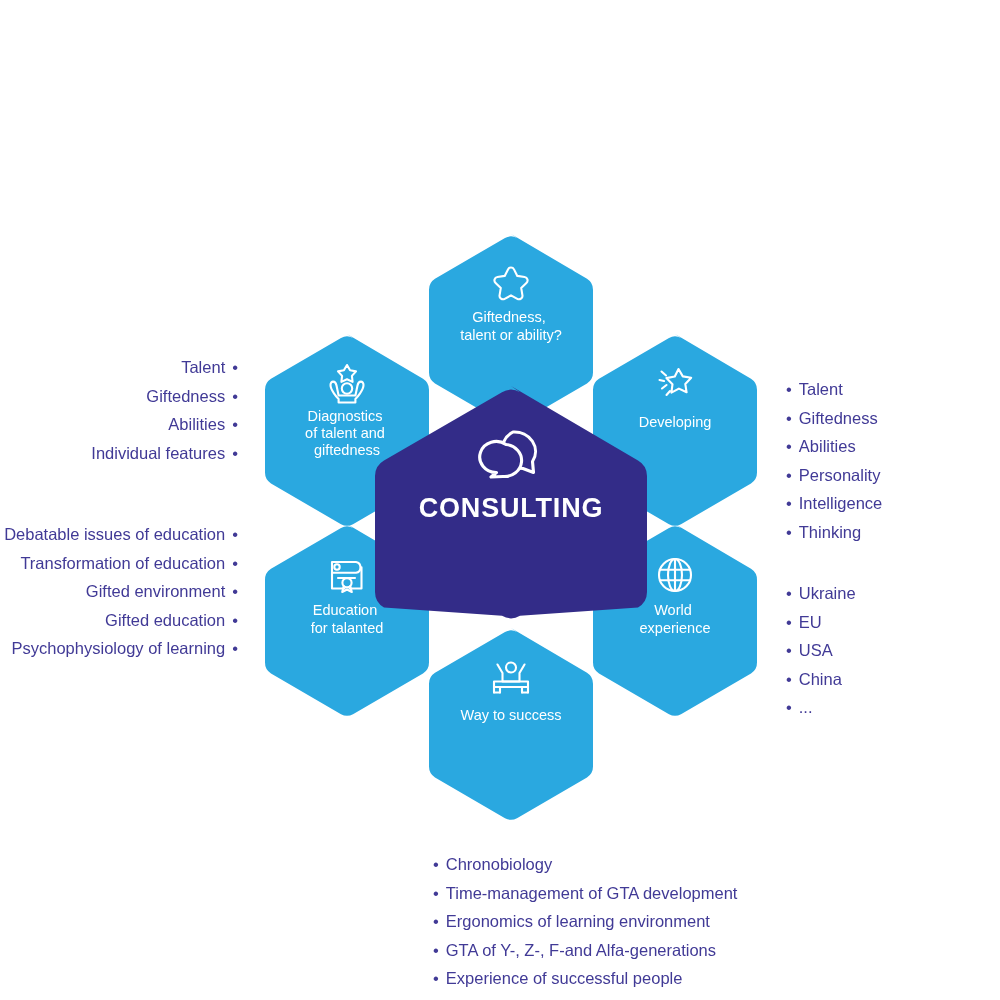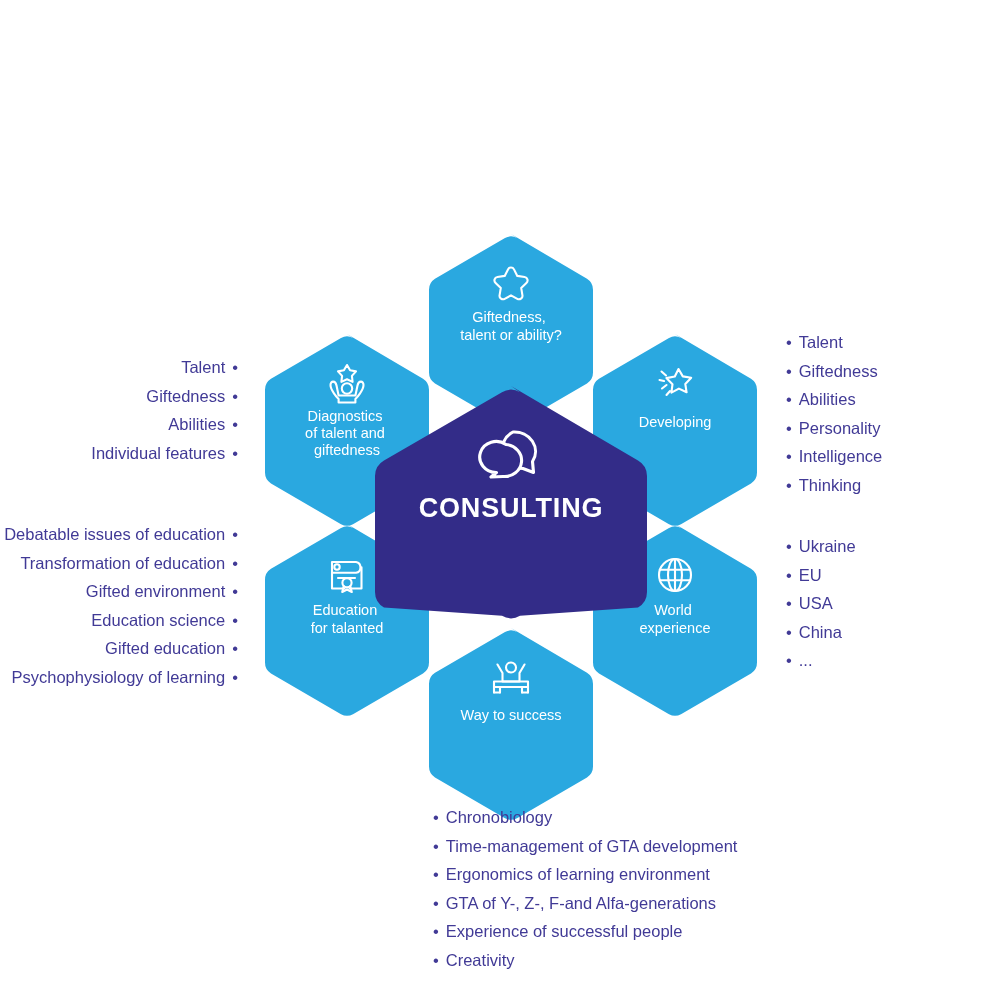--- a/index.html
+++ b/index.html
@@ -64,21 +64,21 @@
     font-family: "Liberation Sans", sans-serif;
     font-size: 16.5px;
     line-height: 28.6px;
     white-space: nowrap;
   }
   .bullet-list li { list-style: none; }
 
   .list-left { text-align: right; }
   .list-left li .bullet { margin-left: 7px; }
 
-  .list-right { text-align: left; }
+  .list-right { text-align: left; margin-top: 47px; }
   .list-right li .bullet { margin-right: 7px; }
 
   .bullet { display: inline-block; }
 
   
   #list-diagnostics { right: 762px; top: 353px; margin-left: 20px; }
   #list-education   { right: 762px; top: 520px; }
   #list-developing  { left: 786px;  top: 328px; }
   #list-world       { left: 786px;  top: 532px; }
   #list-success     { left: 433px;  top: 803px; }
@@ -252,21 +252,20 @@
     <li><span>Talent</span><span class="bullet">•</span></li>
     <li><span>Giftedness</span><span class="bullet">•</span></li>
     <li><span>Abilities</span><span class="bullet">•</span></li>
     <li><span>Individual features</span><span class="bullet">•</span></li>
   </ul>
 
   <ul class="bullet-list list-left" id="list-education">
     <li><span>Debatable issues of education</span><span class="bullet">•</span></li>
     <li><span>Transformation of education</span><span class="bullet">•</span></li>
     <li><span>Gifted environment</span><span class="bullet">•</span></li>
-    <li><span>Education science</span><span class="bullet">•</span></li>
     <li><span>Gifted education</span><span class="bullet">•</span></li>
     <li><span>Psychophysiology of learning</span><span class="bullet">•</span></li>
   </ul>
 
   <ul class="bullet-list list-right" id="list-developing">
     <li><span class="bullet">•</span><span>Talent</span></li>
     <li><span class="bullet">•</span><span>Giftedness</span></li>
     <li><span class="bullet">•</span><span>Abilities</span></li>
     <li><span class="bullet">•</span><span>Personality</span></li>
     <li><span class="bullet">•</span><span>Intelligence</span></li>

